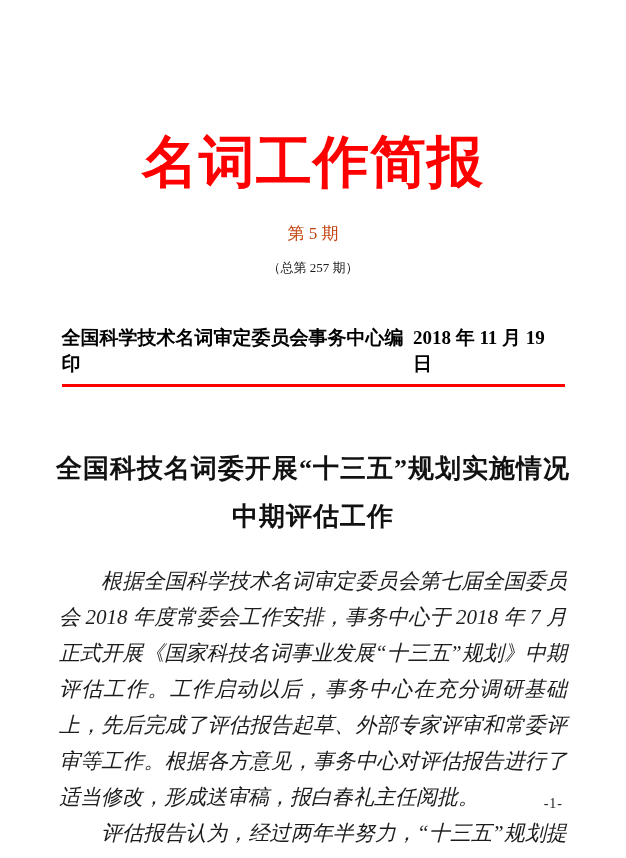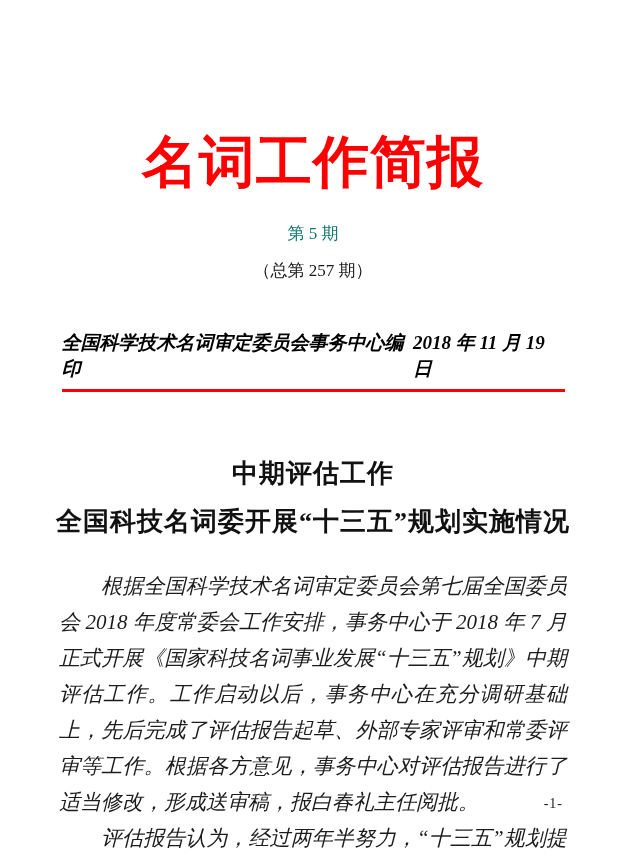--- a/index.html
+++ b/index.html
@@ -23,40 +23,39 @@
     font-size: 56px;
     font-weight: bold;
     color: #ff0000;
     letter-spacing: 1px;
     line-height: 1.1;
   }
   .issue-line {
     margin-top: 28px;
     text-align: center;
     font-size: 17px;
-    color: #0f766e;
+    color: #c2410c;
   }
   .volume-line {
     margin-top: 14px;
     text-align: center;
-    font-size: 17px;
+    font-size: 13px;
     color: #1a1a1a;
   }
   .publisher-row {
     width: 503px;
     margin: 48px auto 0 auto;
     display: flex;
     justify-content: space-between;
     align-items: baseline;
     font-size: 19px;
     font-weight: bold;
     color: #000000;
     border-bottom: 3px solid #ff0000;
     padding-bottom: 7px;
-    font-style: italic;
   }
   .article-title {
     margin-top: 58px;
     text-align: center;
     font-size: 26px;
     font-weight: bold;
     color: #111111;
     line-height: 48px;
     letter-spacing: 1px;
   }
@@ -93,22 +92,22 @@
   <div class="issue-line">第 5 期</div>
 
   <div class="volume-line">（总第 257 期）</div>
 
   <div class="publisher-row">
     <span>全国科学技术名词审定委员会事务中心编印</span>
     <span>2018 年 11 月 19 日</span>
   </div>
 
   <div class="article-title">
+    <div>全国科技名词委开展“十三五”规划实施情况</div>
     <div>中期评估工作</div>
-    <div>全国科技名词委开展“十三五”规划实施情况</div>
   </div>
 
   <div class="body-text">
     <p>根据全国科学技术名词审定委员会第七届全国委员会 2018 年度常委会工作安排，事务中心于 2018 年 7 月正式开展《国家科技名词事业发展“十三五”规划》中期评估工作。工作启动以后，事务中心在充分调研基础上，先后完成了评估报告起草、外部专家评审和常委评审等工作。根据各方意见，事务中心对评估报告进行了适当修改，形成送审稿，报白春礼主任阅批。</p>
     <p>评估报告认为，经过两年半努力，“十三五”规划提出的发展目标和战略任务进展情况总体良好，大部分工作实现了“时间过半、任务过半”，科技名词事业发展取得显著成就。报告同时指出工作中还存在的一些不容忽视的问题，今后要采取措施，努力加</p>
   </div>
 
   <div class="page-number">-1-</div>
 
 </div>

